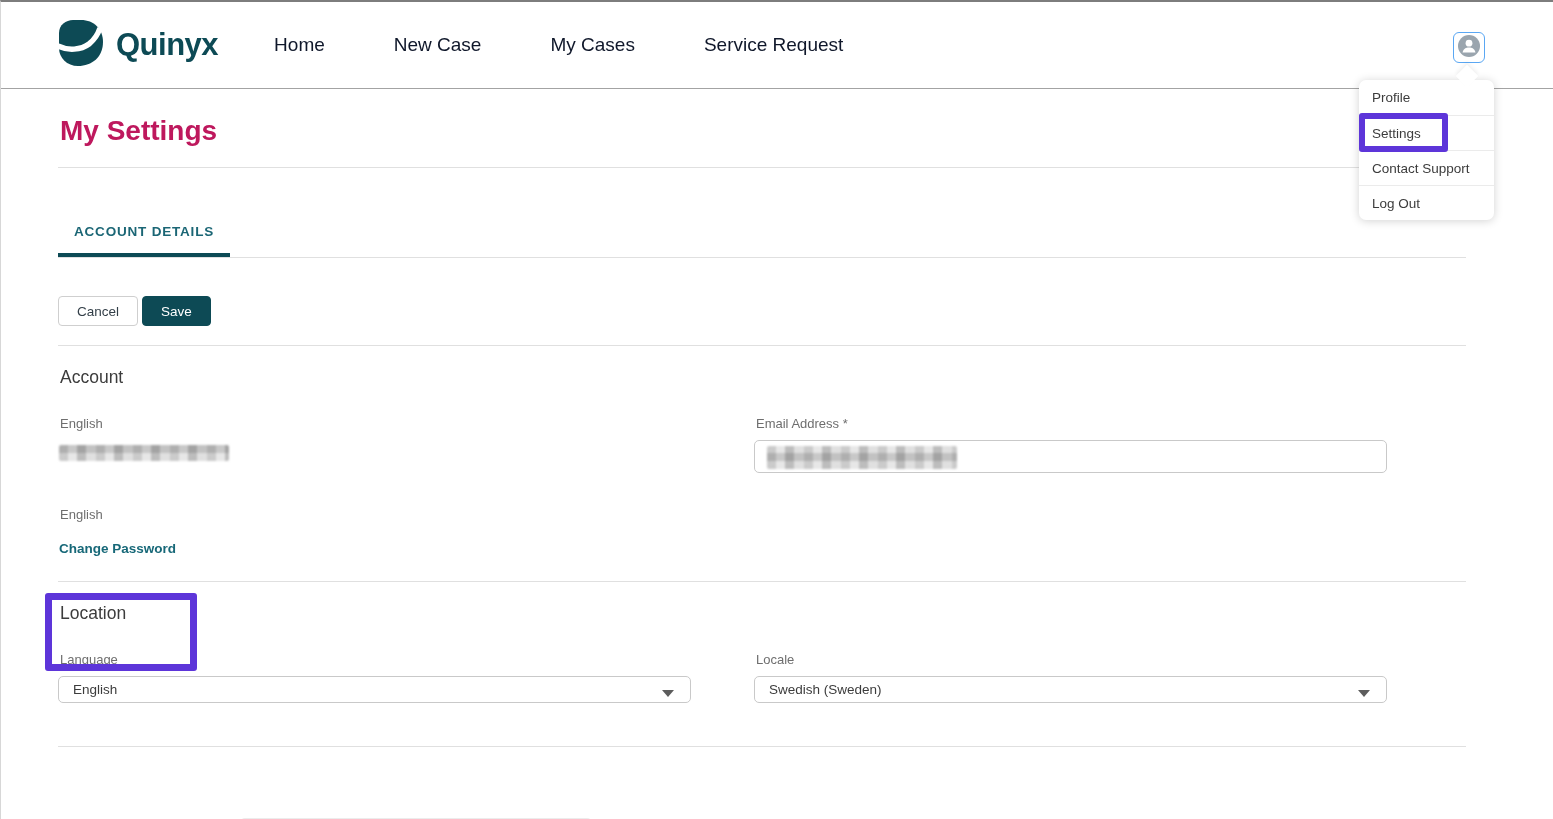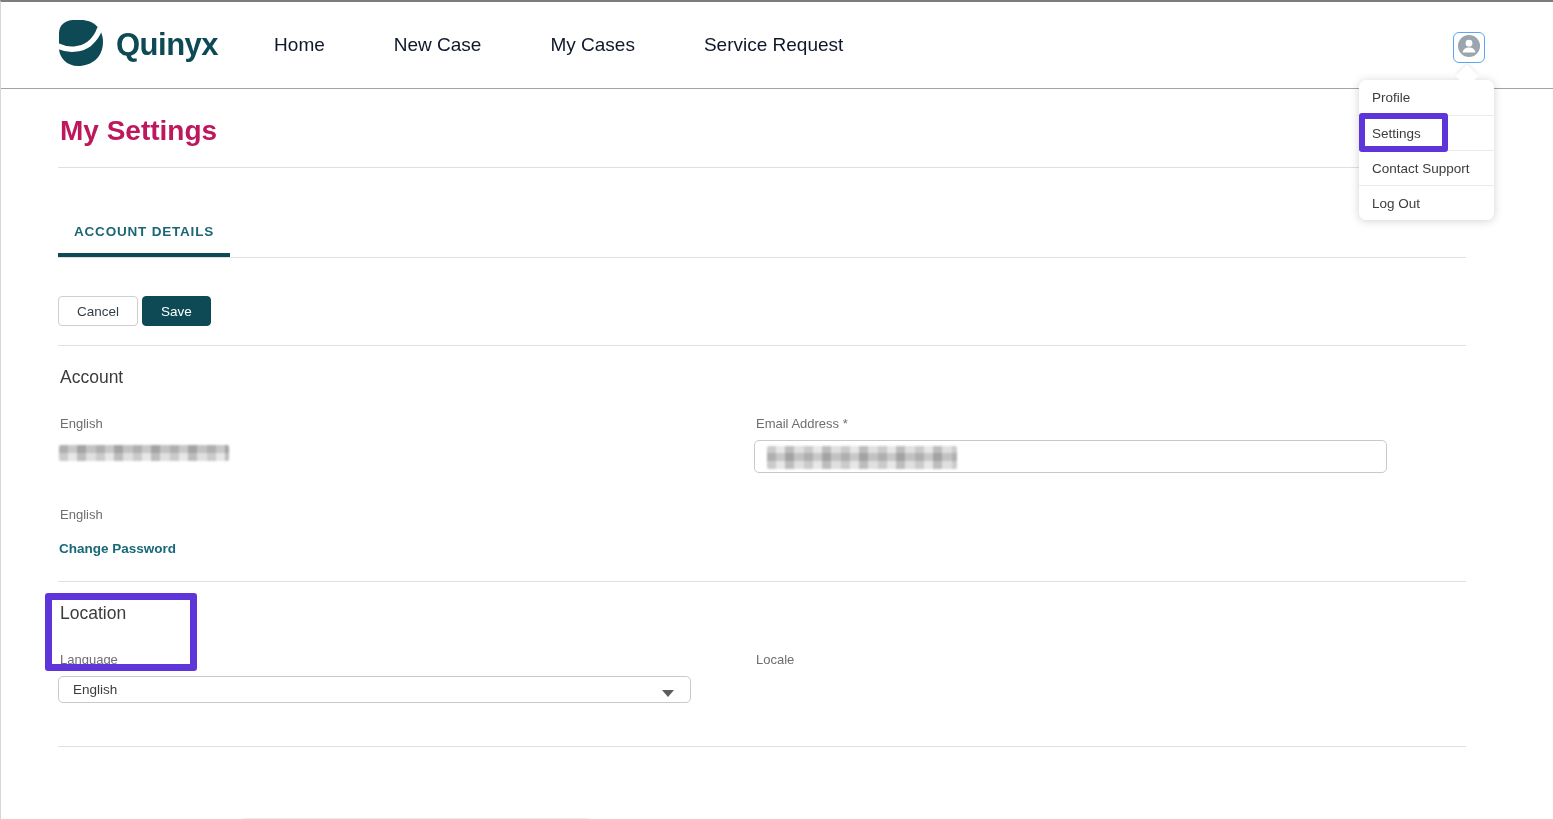--- a/index.html
+++ b/index.html
@@ -147,20 +147,24 @@
     <div class="row">
       <div class="col">
         <div class="field-label">Language</div>
         <div class="select">
           <span>English</span>
           <span class="caret"></span>
         </div>
       </div>
       <div class="col">
         <div class="field-label">Locale</div>
+        <div class="select">
+          <span>Swedish (Sweden)</span>
+          <span class="caret"></span>
+        </div>
       </div>
     </div>
     <div class="row" style="margin-top:20px;">
       <div class="col"></div>
     </div>
     <div class="divider" style="margin-top:23px;"></div>
 
   </div>
 
   <div class="hl-box hl-language"></div>

